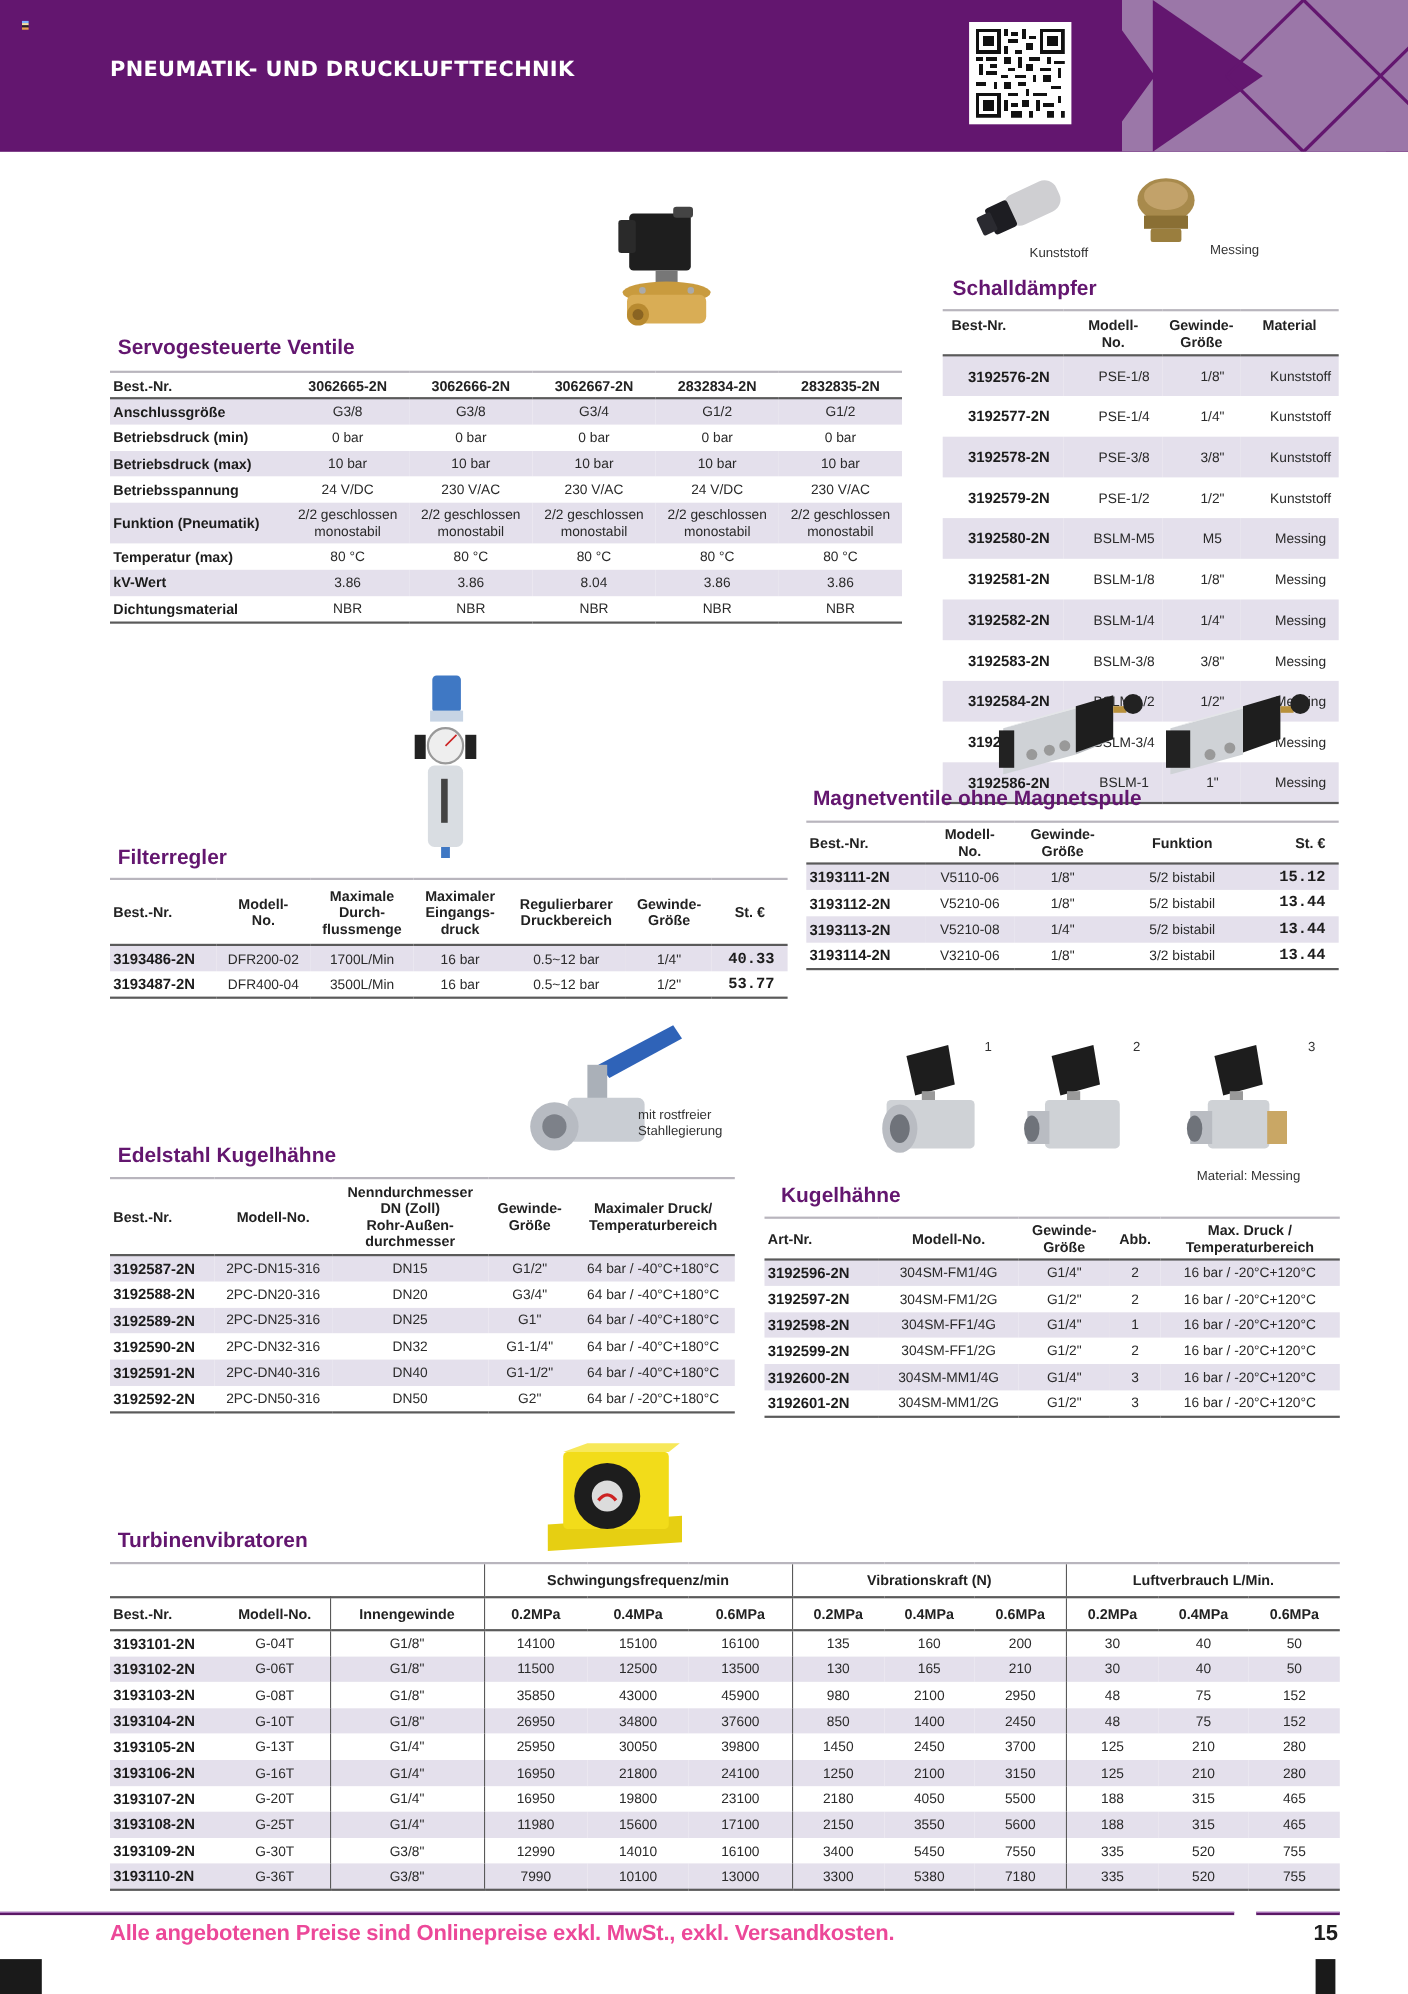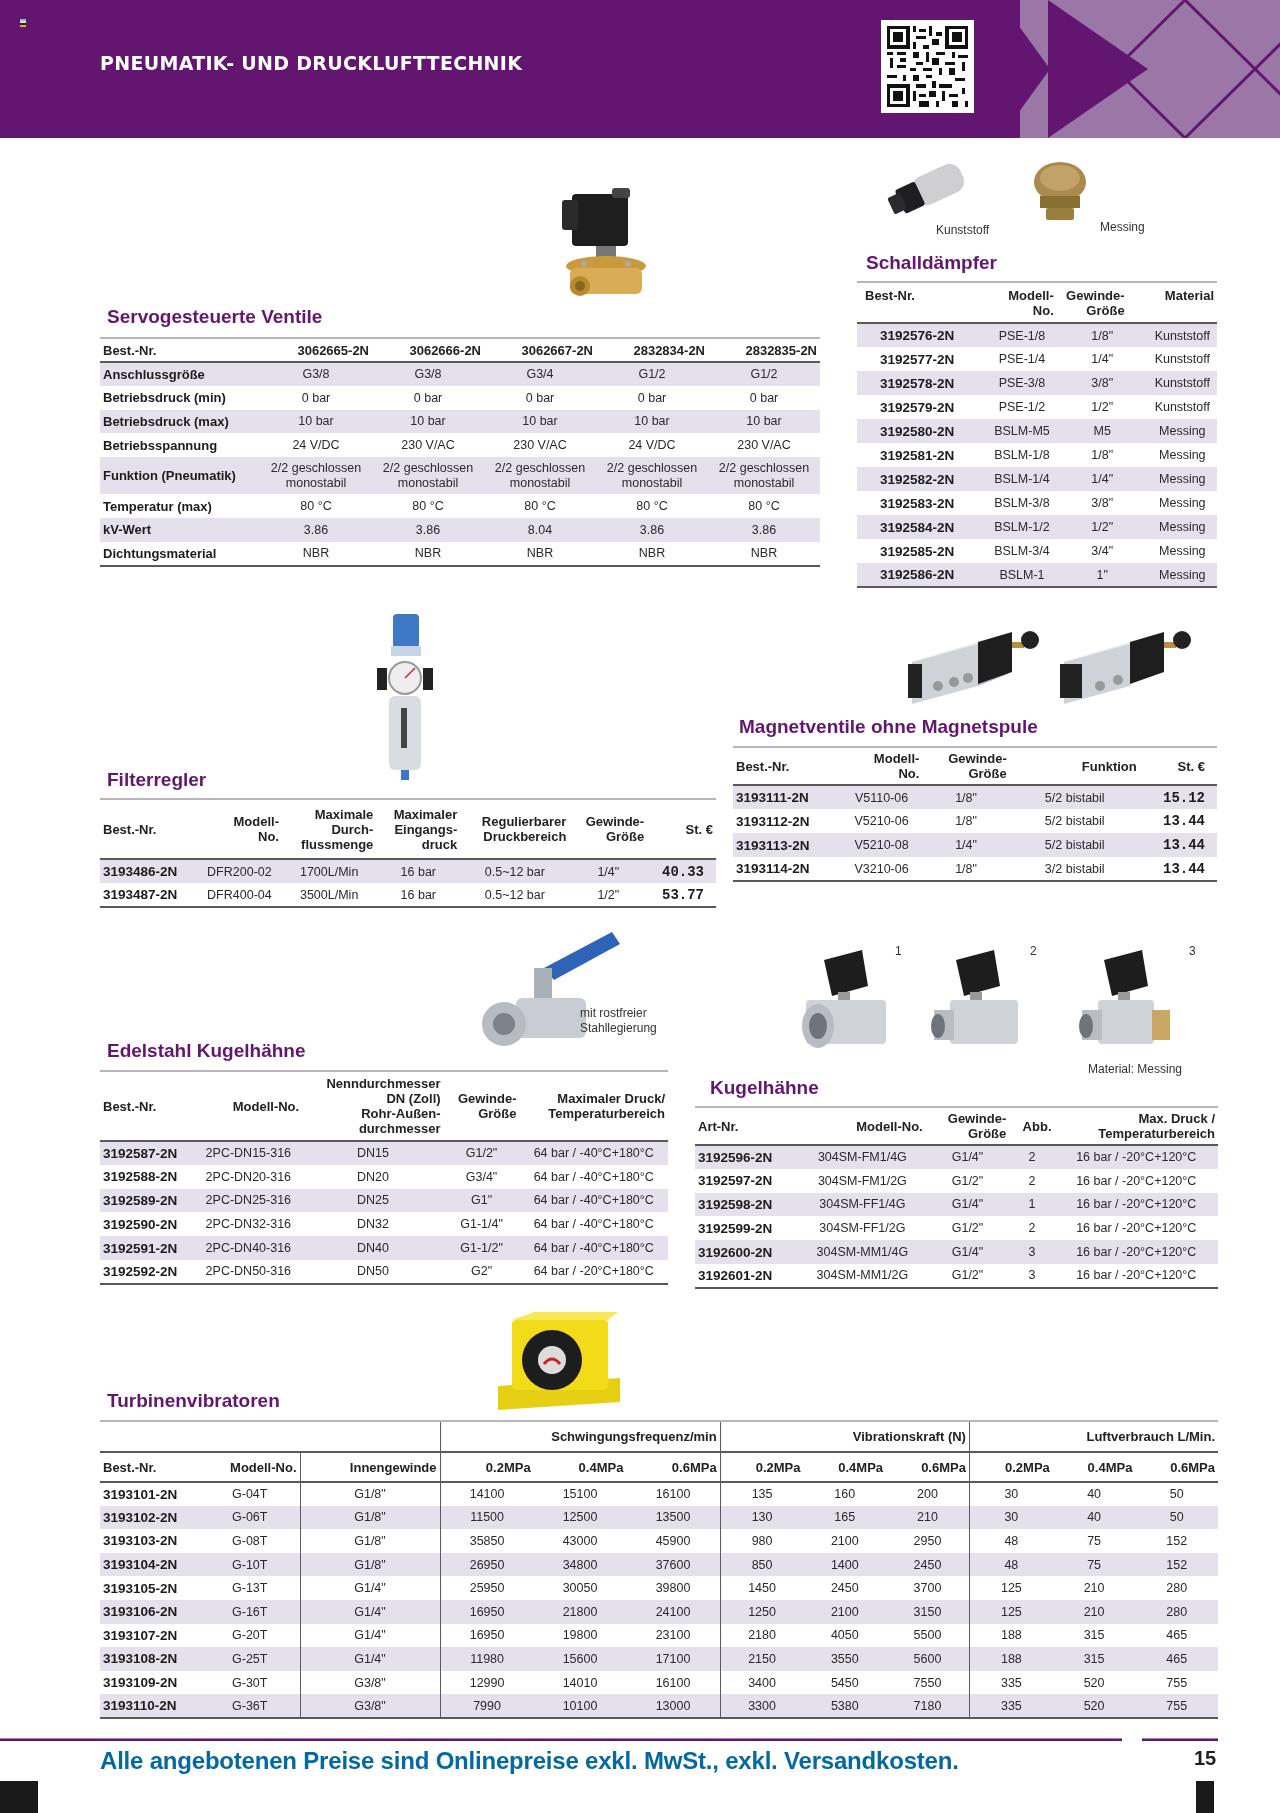--- a/index.html
+++ b/index.html
@@ -14,42 +14,42 @@
   .header-pattern { position: absolute; right: 0; top: 0; width: 260px; height: 138px; }
   .qr { position: absolute; left: 881px; top: 20px; width: 93px; height: 93px; background: #fff; padding: 6px; }
   .qr svg { width: 81px; height: 81px; display: block; }
 
   
   .sec-title { position: absolute; color: #63166f; font-weight: bold; font-size: 19px; font-family: "Liberation Sans", sans-serif; white-space: nowrap; }
 
   
   table.spec { position: absolute; border-collapse: collapse; font-size: 13px; }
   table.spec th, table.spec td { padding: 0 3px; white-space: nowrap; }
-  table.spec thead th { font-weight: bold; font-size: 13px; color: #222; text-align: right; line-height: 15px; }
+  table.spec thead th { font-weight: bold; font-size: 13px; color: #222; text-align: center; line-height: 15px; }
   table.spec thead tr.hdr th { border-bottom: 2px solid #5a5a5a; }
   table.spec tbody td { text-align: center; font-family: "Liberation Sans Narrow", "Liberation Sans", sans-serif; font-size: 12.5px; color: #2a2a2a; transform-origin: center; }
   table.spec tbody td.b { font-weight: bold; text-align: left; font-size: 13.5px; color: #1c1c1c; }
   table.spec tbody td.price { font-weight: bold; font-size: 14px; text-align: right; padding-right: 12px; color: #1c1c1c; font-family: Liberation Mono, monospace; }
   table.spec tbody tr:nth-child(odd) td { background: #e4e0ec; }
   table.spec.top-rule { border-top: 2px solid #b8b5bd; }
   table.spec.bottom-rule tbody tr:last-child td { border-bottom: 2px solid #5a5a5a; }
 
   
   table.servo { left: 100px; top: 337px; width: 720px; }
   table.servo td, table.servo th { height: 23.8px; }
   table.servo thead th { height: 24px; }
   table.servo thead th.lbl { text-align: left; }
   table.servo tbody td.lbl { text-align: left; font-weight: bold; font-family: "Liberation Sans", sans-serif; font-size: 13px; color: #1c1c1c; width: 160px; }
   table.servo tbody tr.two td { height: 37px; line-height: 15px; }
   table.servo tbody tr:nth-child(odd) td { background: #e4e0ec; }
 
   
   table.schall { left: 857px; top: 281px; width: 360px; }
   table.schall thead th { height: 41px; vertical-align: middle; }
-  table.schall tbody td { height: 24px; padding-left: 23px; }
+  table.schall tbody td { height: 37px; padding-left: 23px; }
   table.schall thead th:first-child { text-align: left; padding-left: 8px; }
 
   
   table.filter { left: 100px; top: 798px; width: 616px; }
   table.filter thead th { height: 60px; }
   table.filter tbody td { height: 24px; }
 
   
   table.magnet { left: 733px; top: 746px; width: 484px; }
   table.magnet thead th { height: 38px; }
@@ -74,21 +74,21 @@
   table.turb tbody tr:nth-child(odd) td { background: #ffffff; }
   table.turb tbody tr:nth-child(even) td { background: #e4e0ec; }
 
   .img { position: absolute; }
   .caption { position: absolute; font-family: "Liberation Sans", sans-serif; font-size: 12px; color: #333; white-space: nowrap; line-height: 15px; }
   .abb-num { position: absolute; font-size: 12px; color: #333; }
 
   
   .footer-line-left { position: absolute; left: 0; top: 1738px; width: 1122px; height: 3px; background: #5b1966; border-top: 1px solid #b07cc0; }
   .footer-line-right { position: absolute; left: 1142px; top: 1738px; width: 76px; height: 3px; background: #5b1966; border-top: 1px solid #b07cc0; }
-  .footer-text { position: absolute; left: 100px; top: 1747px; font-size: 24px; font-weight: bold; color: #0369a1; font-family: "Liberation Sans", sans-serif; letter-spacing: -0.2px; }
+  .footer-text { position: absolute; left: 100px; top: 1747px; font-size: 20px; font-weight: bold; color: #ec4899; font-family: "Liberation Sans", sans-serif; letter-spacing: -0.2px; }
   .page-num { position: absolute; left: 1194px; top: 1747px; font-size: 20px; font-weight: bold; color: #1e1e1e; }
   .corner-block-left { position: absolute; left: 0; top: 1781px; width: 38px; height: 32px; background: #1a1a1a; }
   .corner-block-right { position: absolute; left: 1196px; top: 1781px; width: 18px; height: 32px; background: #1a1a1a; }
 </style>
 </head>
 <body>
 
 <div class="header">
   <div class="tiny-flag">
     <span style="background:#7fb2ff"></span>

